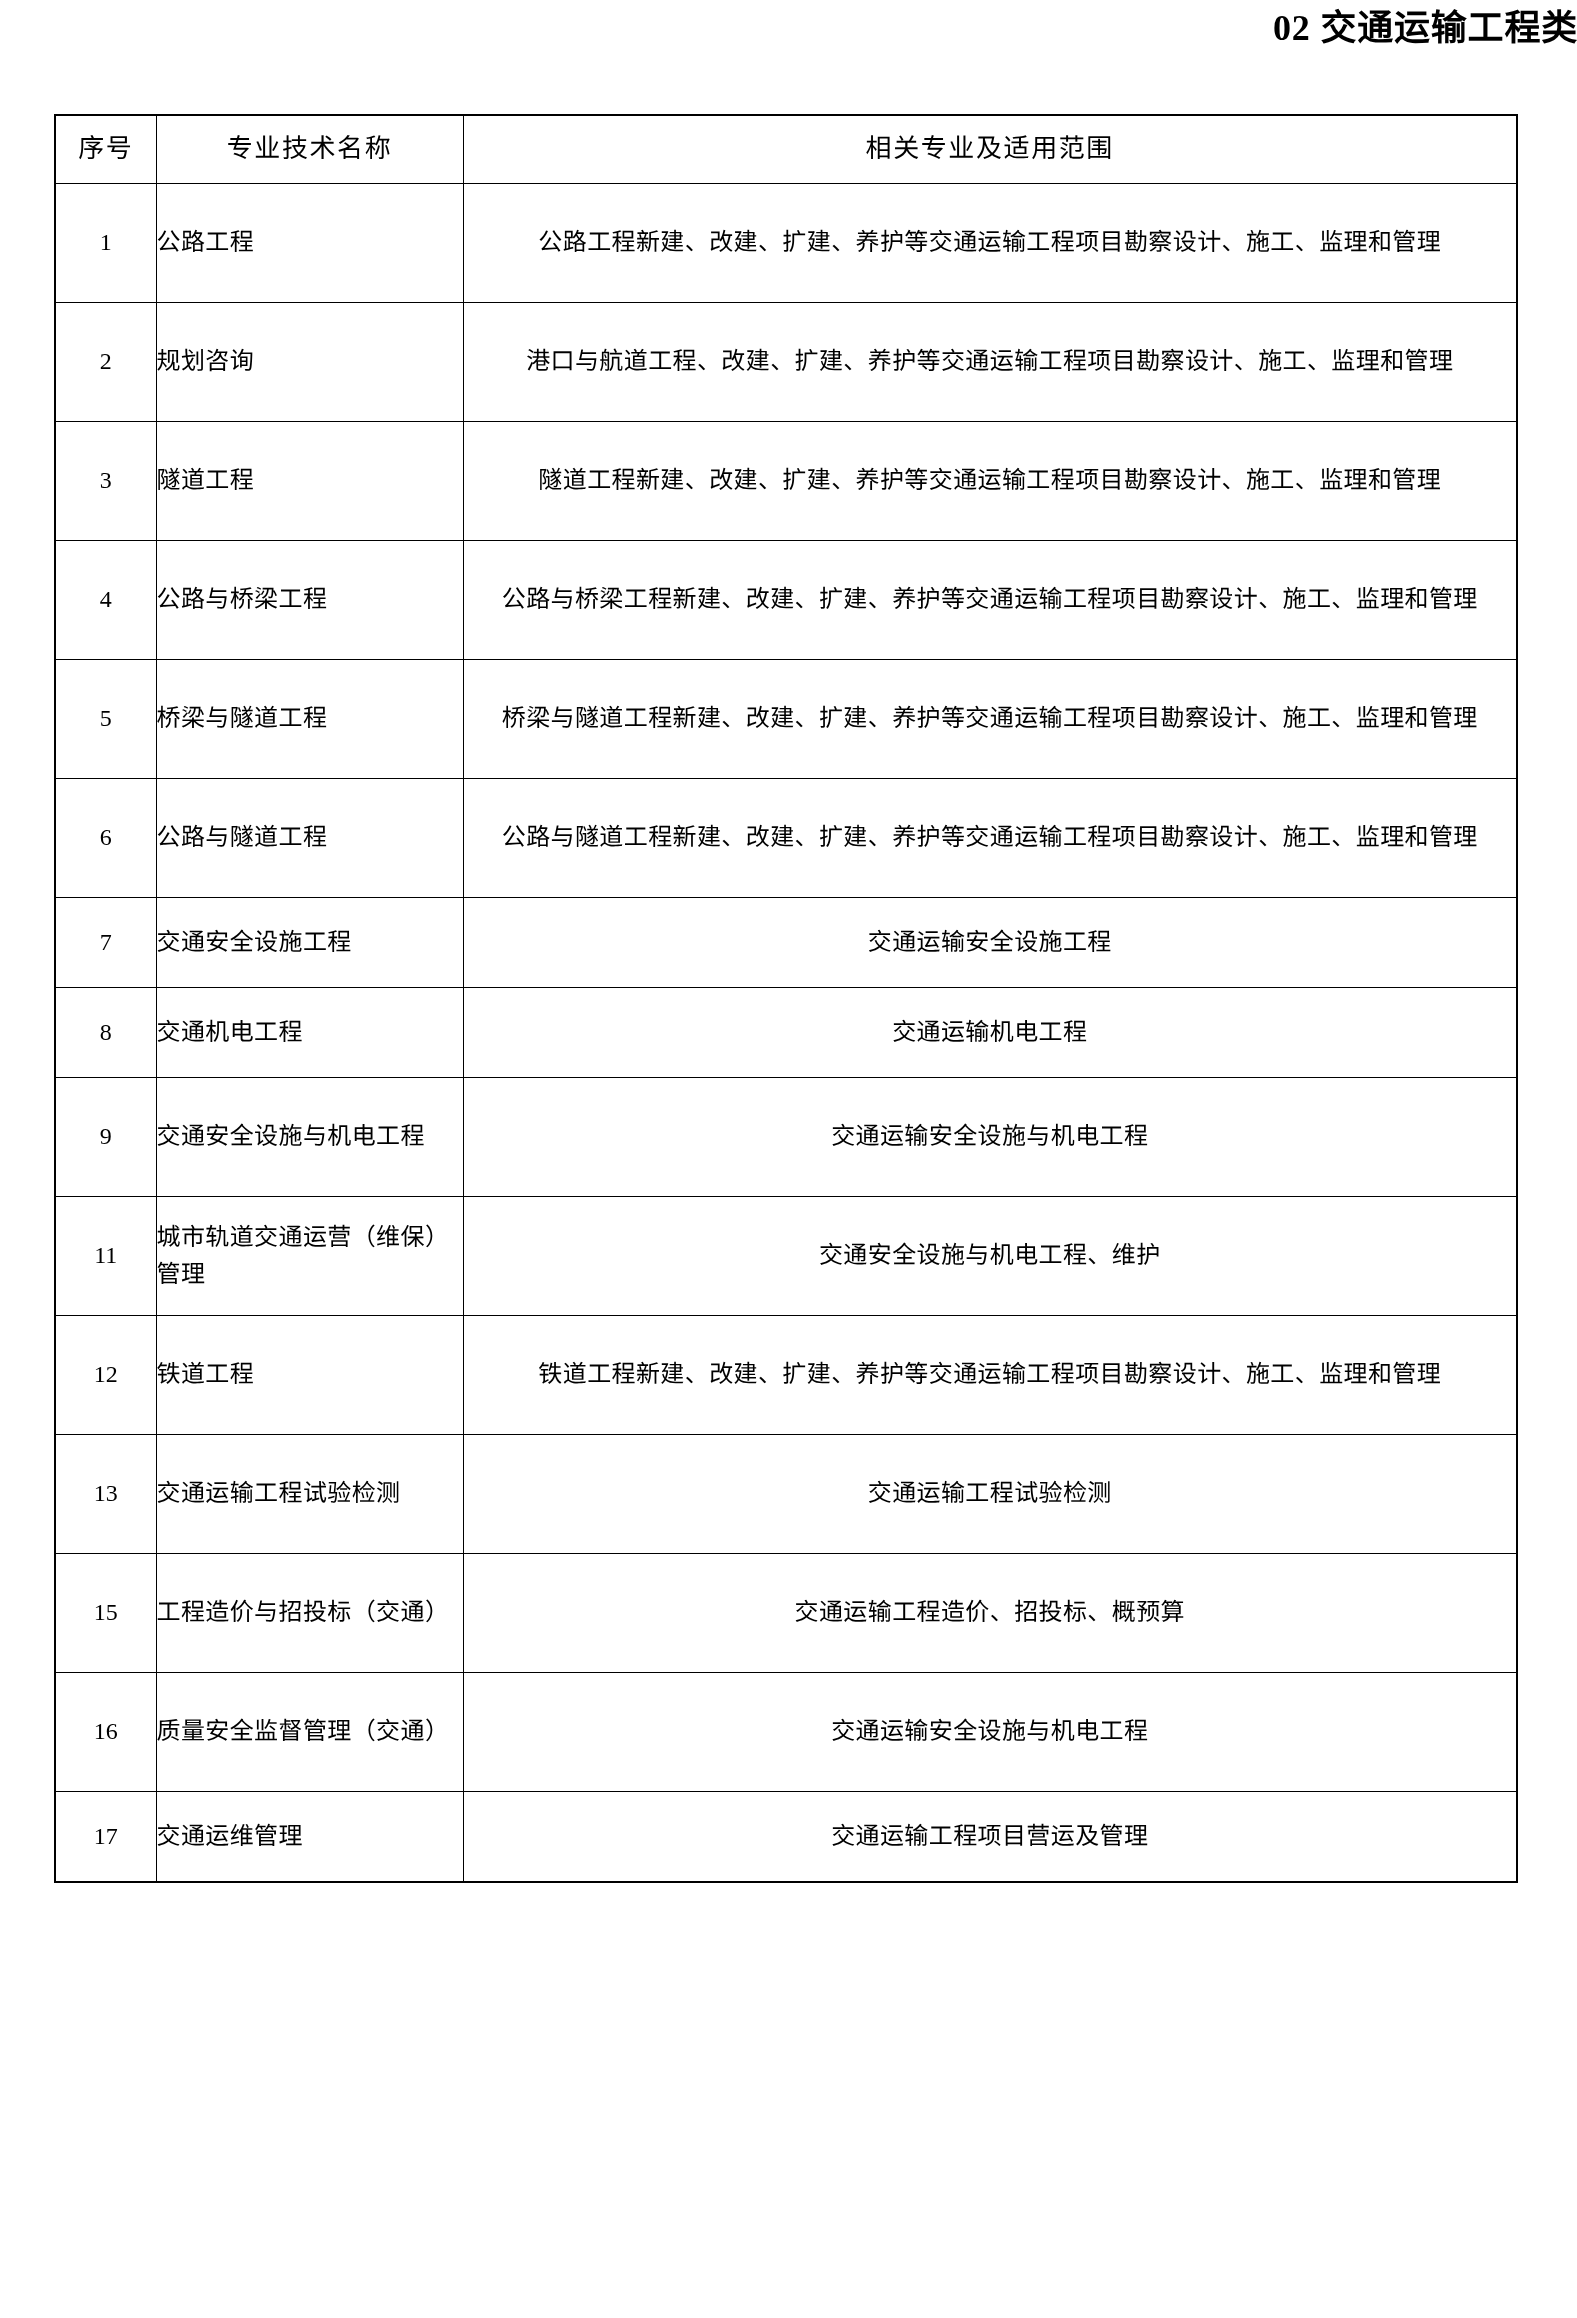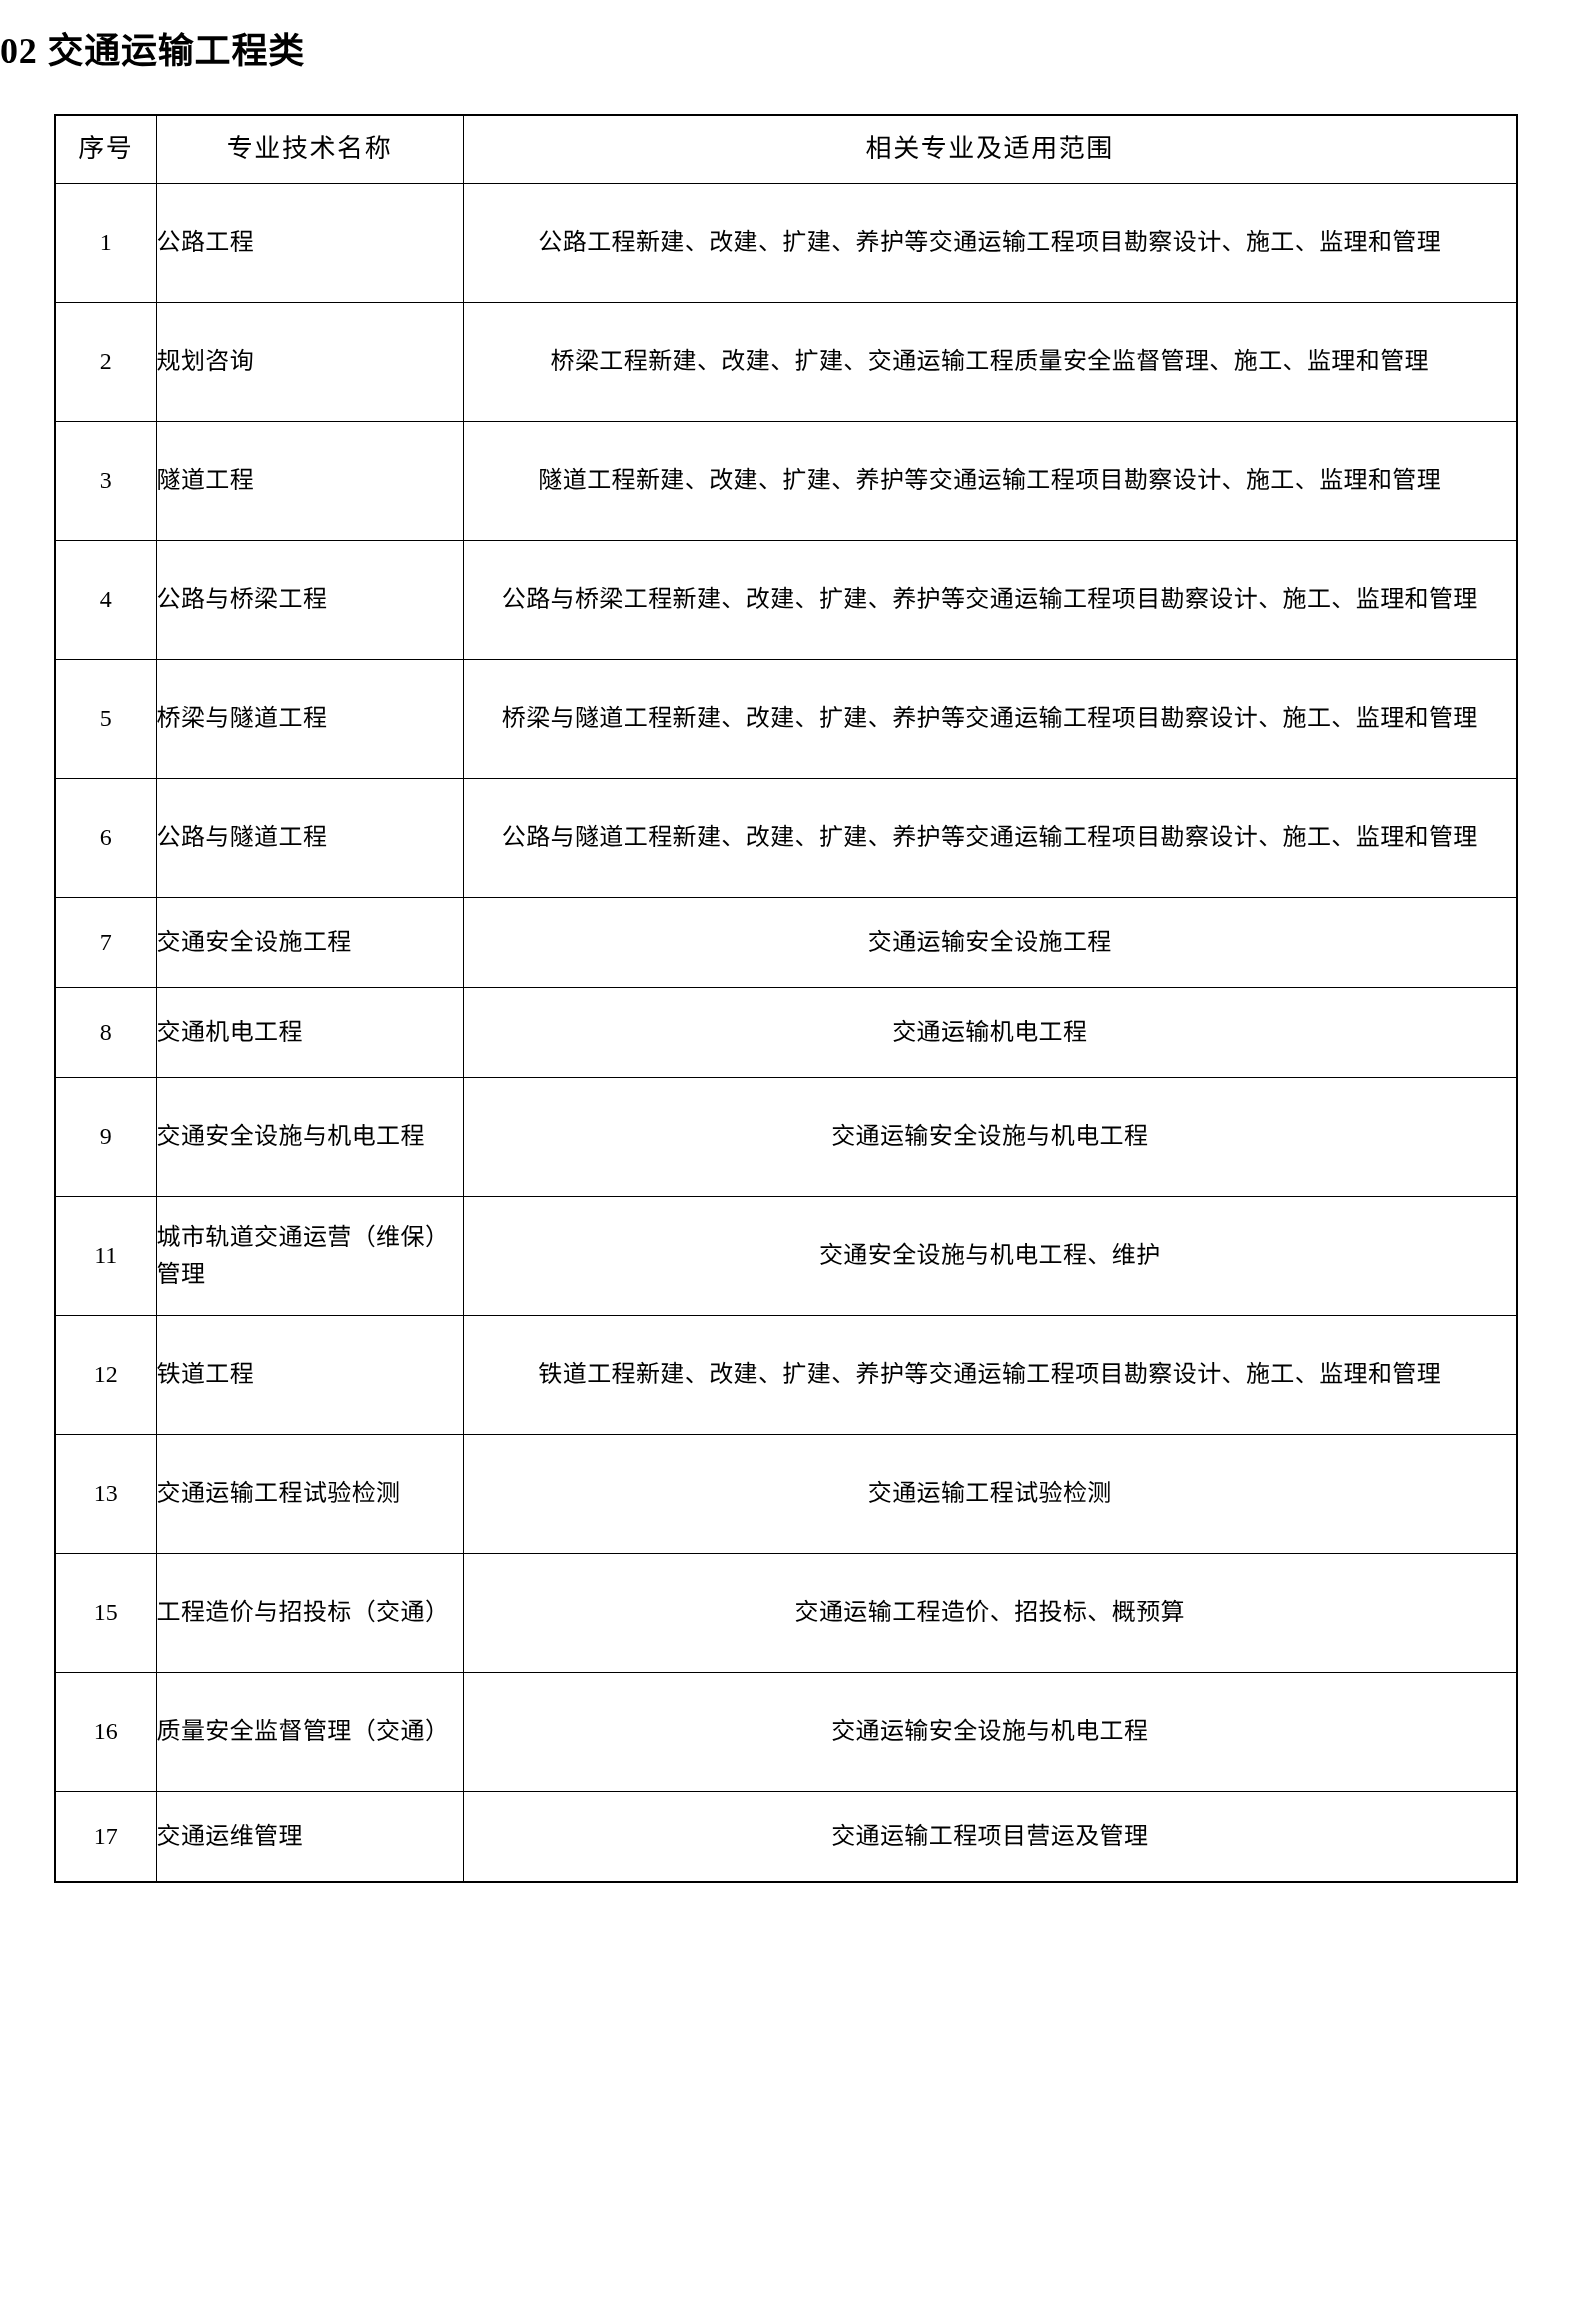--- a/index.html
+++ b/index.html
@@ -17,27 +17,27 @@
   }
   .page {
     position: relative;
     width: 1578px;
     height: 2319px;
     box-sizing: border-box;
     padding: 0;
     background: #ffffff;
   }
   .doc-title {
-    text-align: left;
+    text-align: right;
     font-size: 36px;
     font-weight: bold;
     letter-spacing: 0.8px;
     line-height: 1.1;
     margin: 0;
-    padding-top: 32px;
+    padding-top: 9px;
     padding-bottom: 0;
     font-family: "Liberation Serif", "DejaVu Serif", serif;
   }
   .table-wrap {
     position: absolute;
     left: 54px;
     top: 114px;
     width: 1248px;
   }
   table.spec-table {
@@ -107,21 +107,21 @@
       </thead>
       <tbody id="table-body">
           <tr class="row-tall">
             <td class="cell-no">1</td>
             <td class="cell-name">公路工程</td>
             <td class="cell-scope">公路工程新建、改建、扩建、养护等交通运输工程项目勘察设计、施工、监理和管理</td>
           </tr>
           <tr class="row-tall">
             <td class="cell-no">2</td>
             <td class="cell-name">规划咨询</td>
-            <td class="cell-scope">桥梁工程新建、改建、扩建、交通运输工程质量安全监督管理、施工、监理和管理</td>
+            <td class="cell-scope">港口与航道工程、改建、扩建、养护等交通运输工程项目勘察设计、施工、监理和管理</td>
           </tr>
           <tr class="row-tall">
             <td class="cell-no">3</td>
             <td class="cell-name">隧道工程</td>
             <td class="cell-scope">隧道工程新建、改建、扩建、养护等交通运输工程项目勘察设计、施工、监理和管理</td>
           </tr>
           <tr class="row-tall">
             <td class="cell-no">4</td>
             <td class="cell-name">公路与桥梁工程</td>
             <td class="cell-scope">公路与桥梁工程新建、改建、扩建、养护等交通运输工程项目勘察设计、施工、监理和管理</td>

